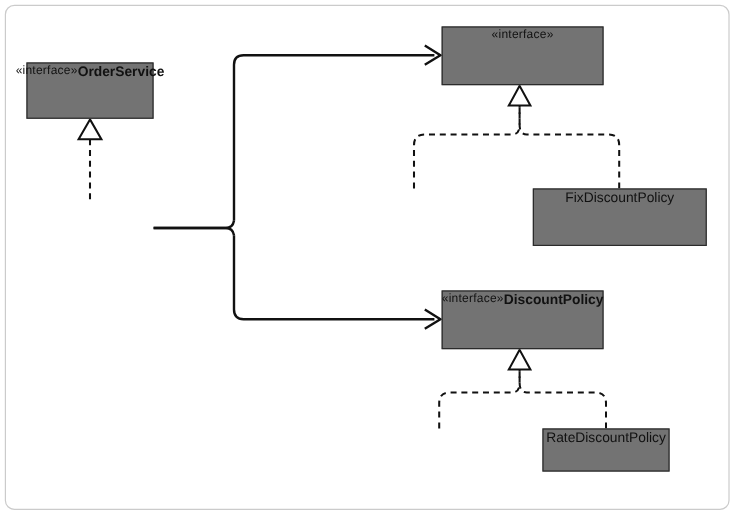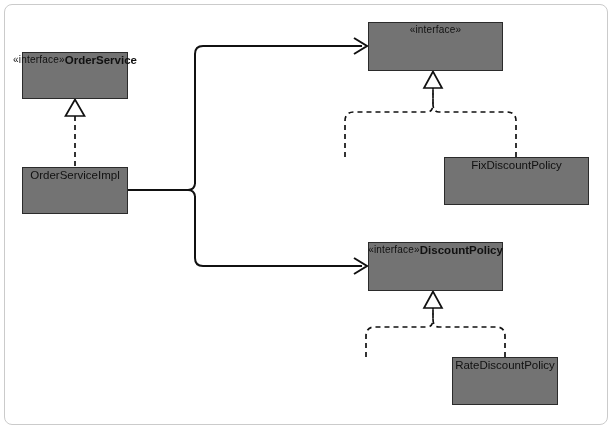--- a/index.html
+++ b/index.html
@@ -83,36 +83,33 @@
       <polygon points="433,71.5 424,88 442,88"></polygon>
       <polygon points="433,291.5 424,308 442,308"></polygon>
     </g>
   </svg>
 
   <div class="node" style="left:22px; top:52px; width:106px; height:47px;">
     <span class="stereotype">«interface»</span>
     <span class="iface-name">OrderService</span>
   </div>
 
-  <div class="node" style="left:22px; top:167px; width:106px; height:47px;">
-    <span class="impl-name">OrderServiceImpl</span>
-  </div>
 
   <div class="node" style="left:368px; top:22px; width:135px; height:49px;">
     <span class="stereotype">«interface»</span>
   </div>
 
 
   <div class="node" style="left:444px; top:157px; width:145px; height:48px;">
     <span class="impl-name">FixDiscountPolicy</span>
   </div>
 
   <div class="node" style="left:368px; top:242px; width:135px; height:49px;">
     <span class="stereotype">«interface»</span>
     <span class="iface-name">DiscountPolicy</span>
   </div>
 
 
-  <div class="node" style="left:452px; top:357px; width:106px; height:48px;">
+  <div class="node" style="left:452px; top:357px; width:106px; height:36px;">
     <span class="impl-name">RateDiscountPolicy</span>
   </div>
 
 </div>
 
 </body></html>

